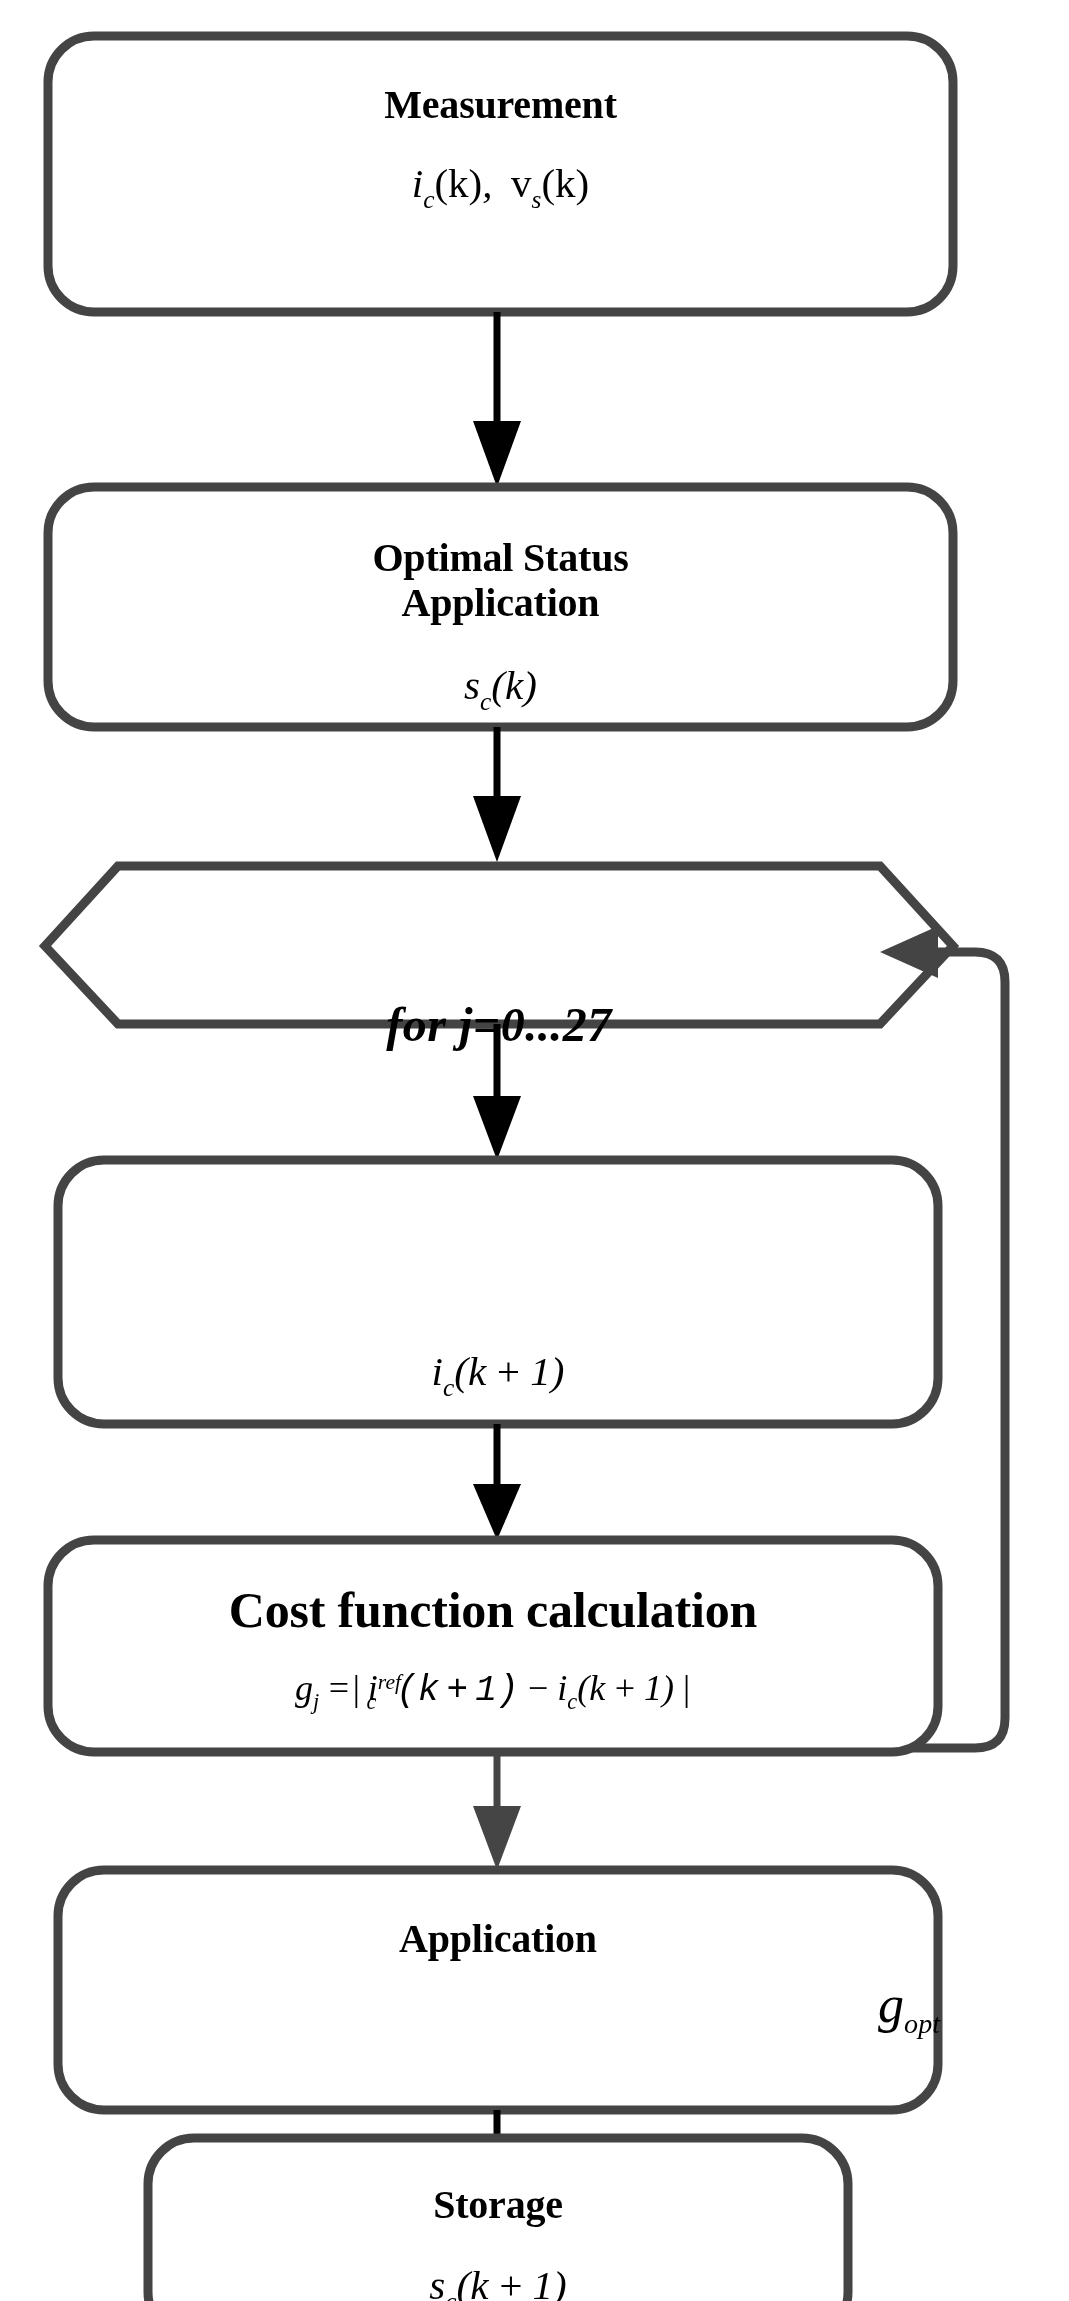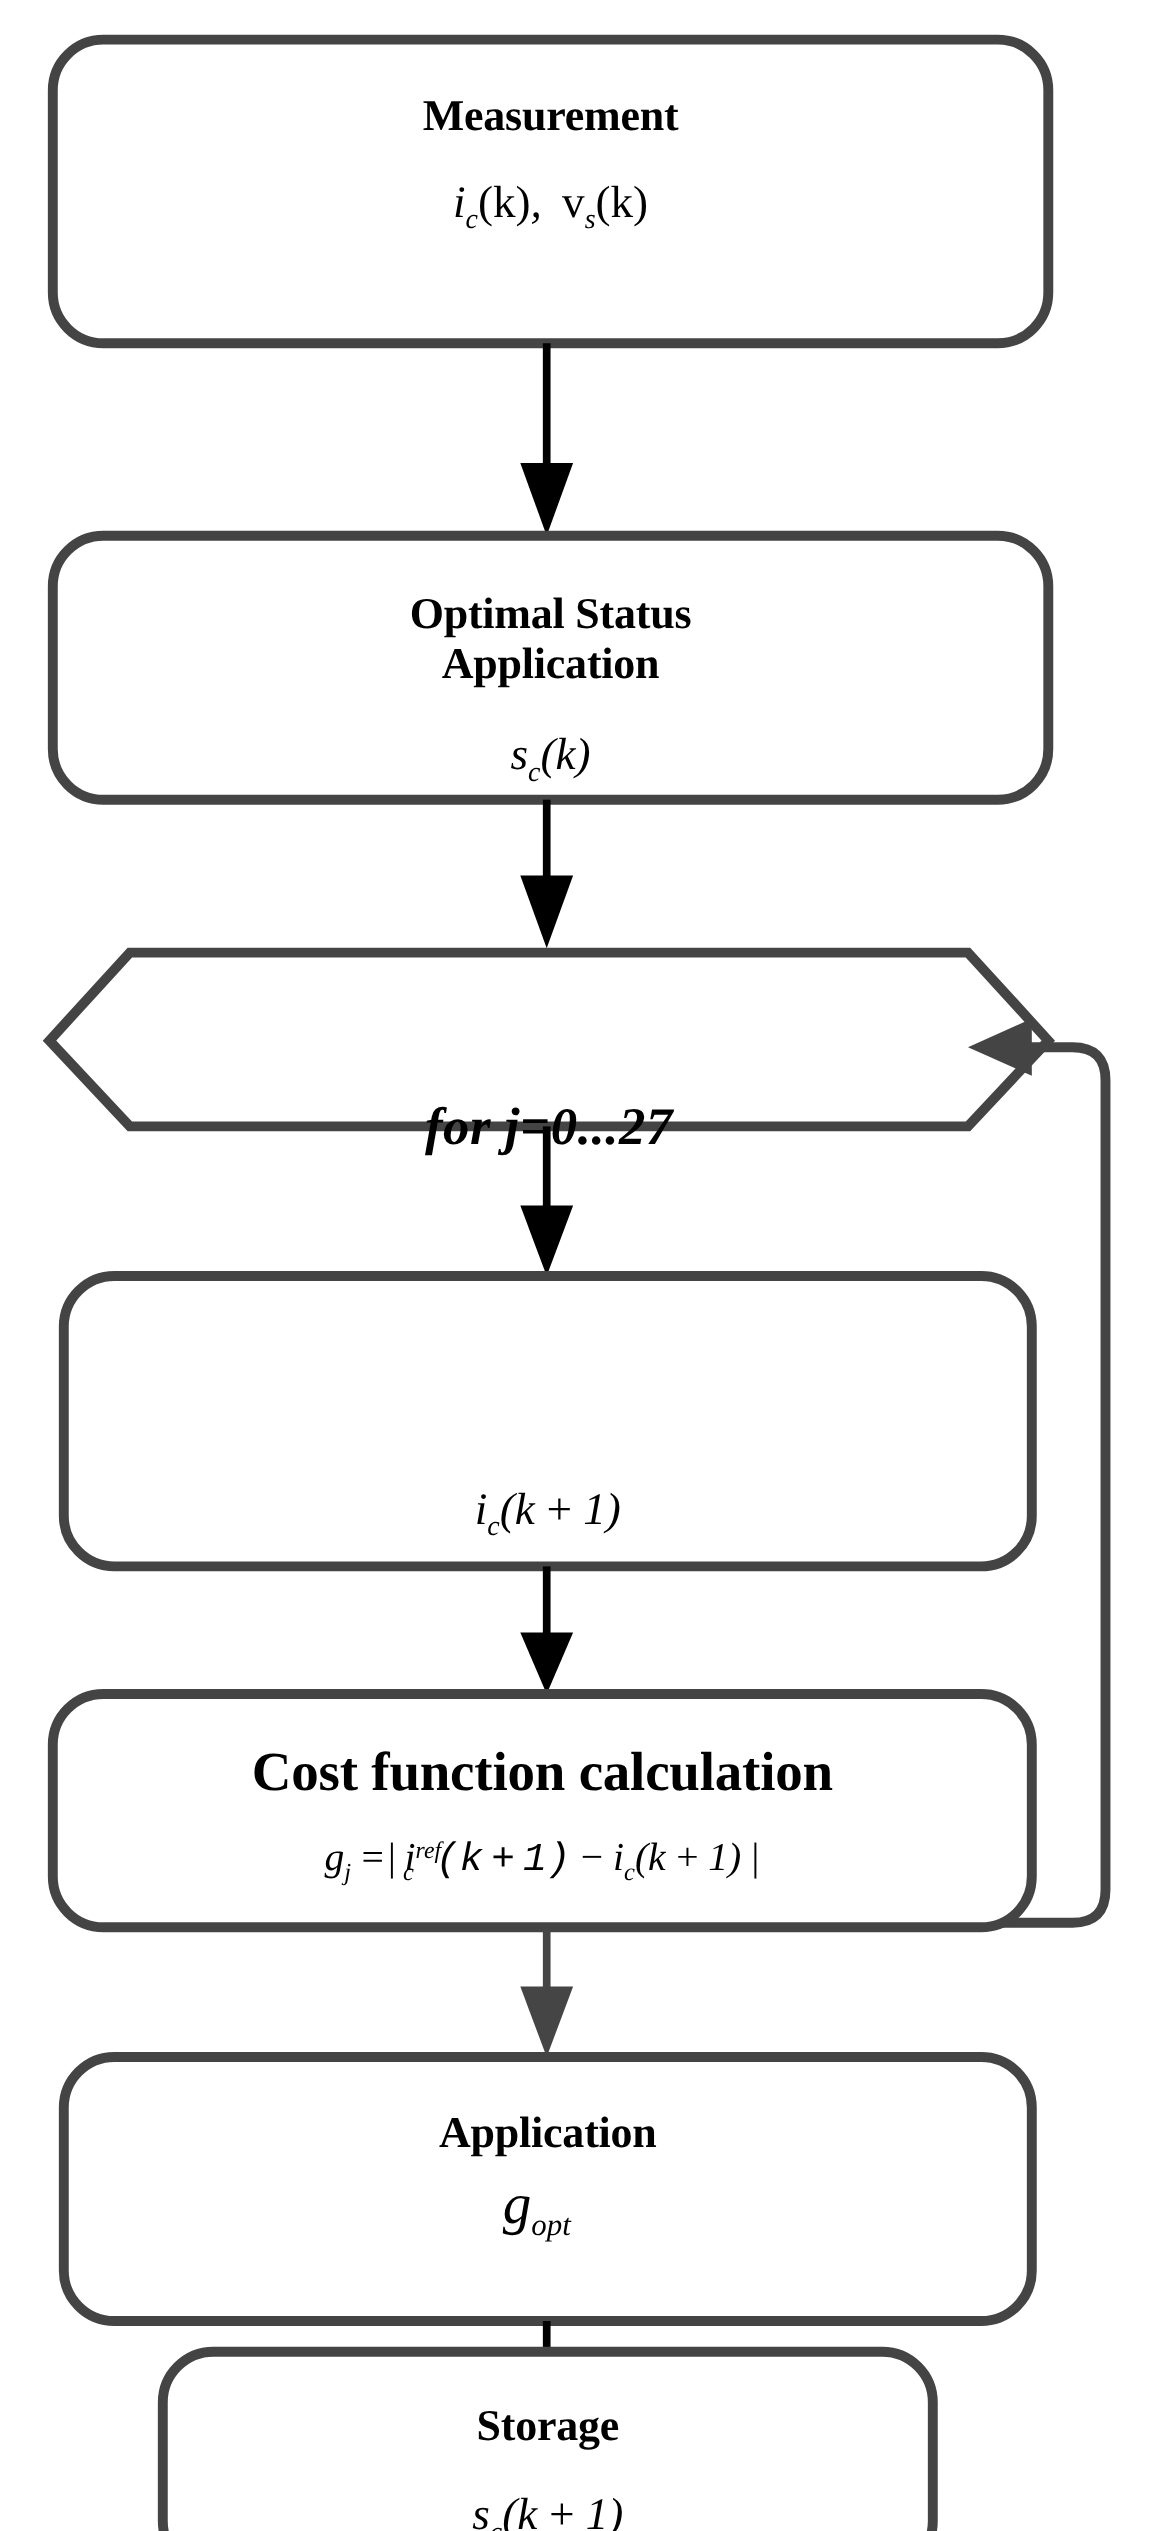--- a/index.html
+++ b/index.html
@@ -200,21 +200,21 @@
   <div class="lbl formula" style="left:58px; top:1318px; width:880px;">
     <span><i>i</i><sub>c</sub>(<i>k</i> + 1)</span>
   </div>
 
   <div class="lbl title" style="left:48px; top:1552px; width:890px; font-size:50px;">Cost function calculation</div>
   <div class="lbl formula big-formula" style="left:48px; top:1638px; width:890px;">
     <span><i>g</i><sub>j</sub> =| <i>i</i><sup>ref</sup><sub style="margin-left:-1.55em; letter-spacing:0;">c</sub><span style="margin-left:0.55em;font-family:Liberation Mono, monospace;">(<i>k</i> + 1)</span> − <i>i</i><sub>c</sub>(<i>k</i> + 1) |</span>
   </div>
 
   <div class="lbl title" style="left:58px; top:1886px; width:880px;">Application</div>
-  <div class="lbl gopt" style="left:48px; top:1946px; width:880px;">
+  <div class="lbl gopt" style="left:60px; top:1946px; width:880px;text-align:right;">
     <span><i>g</i><sub>opt</sub></span>
   </div>
 
   <div class="lbl title" style="left:148px; top:2152px; width:700px;">Storage</div>
   <div class="lbl formula" style="left:148px; top:2232px; width:700px;">
     <span><i>s</i><sub>c</sub>(<i>k</i> + 1)</span>
   </div>
 
 </div>
 

